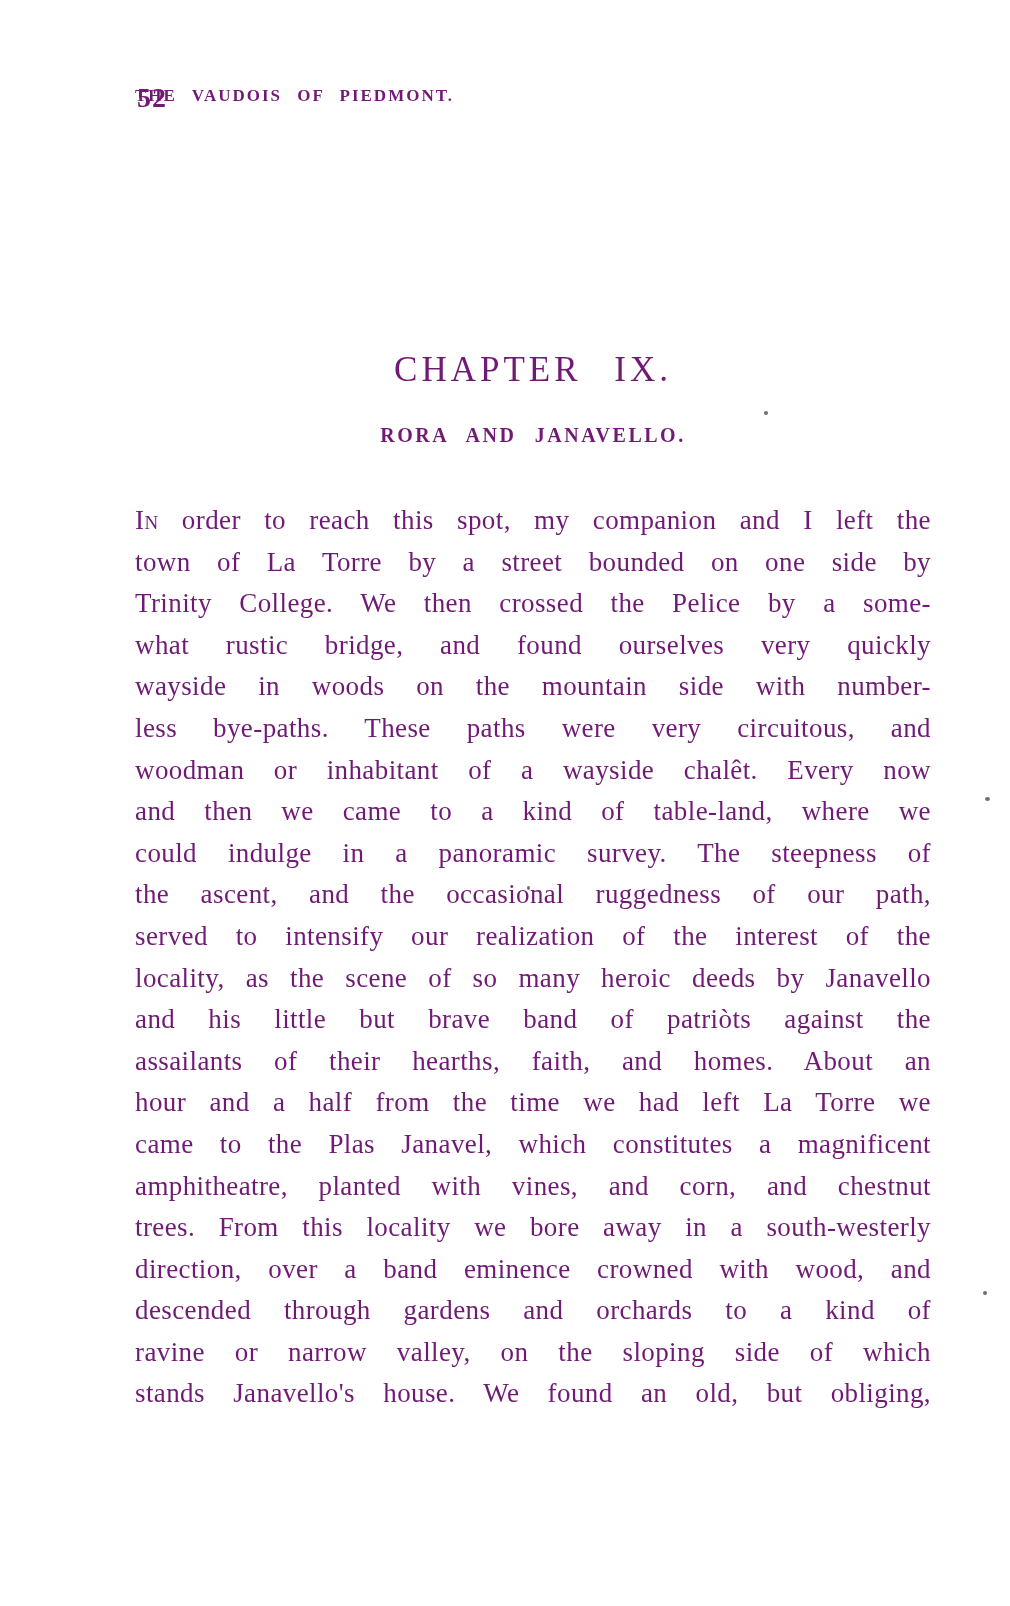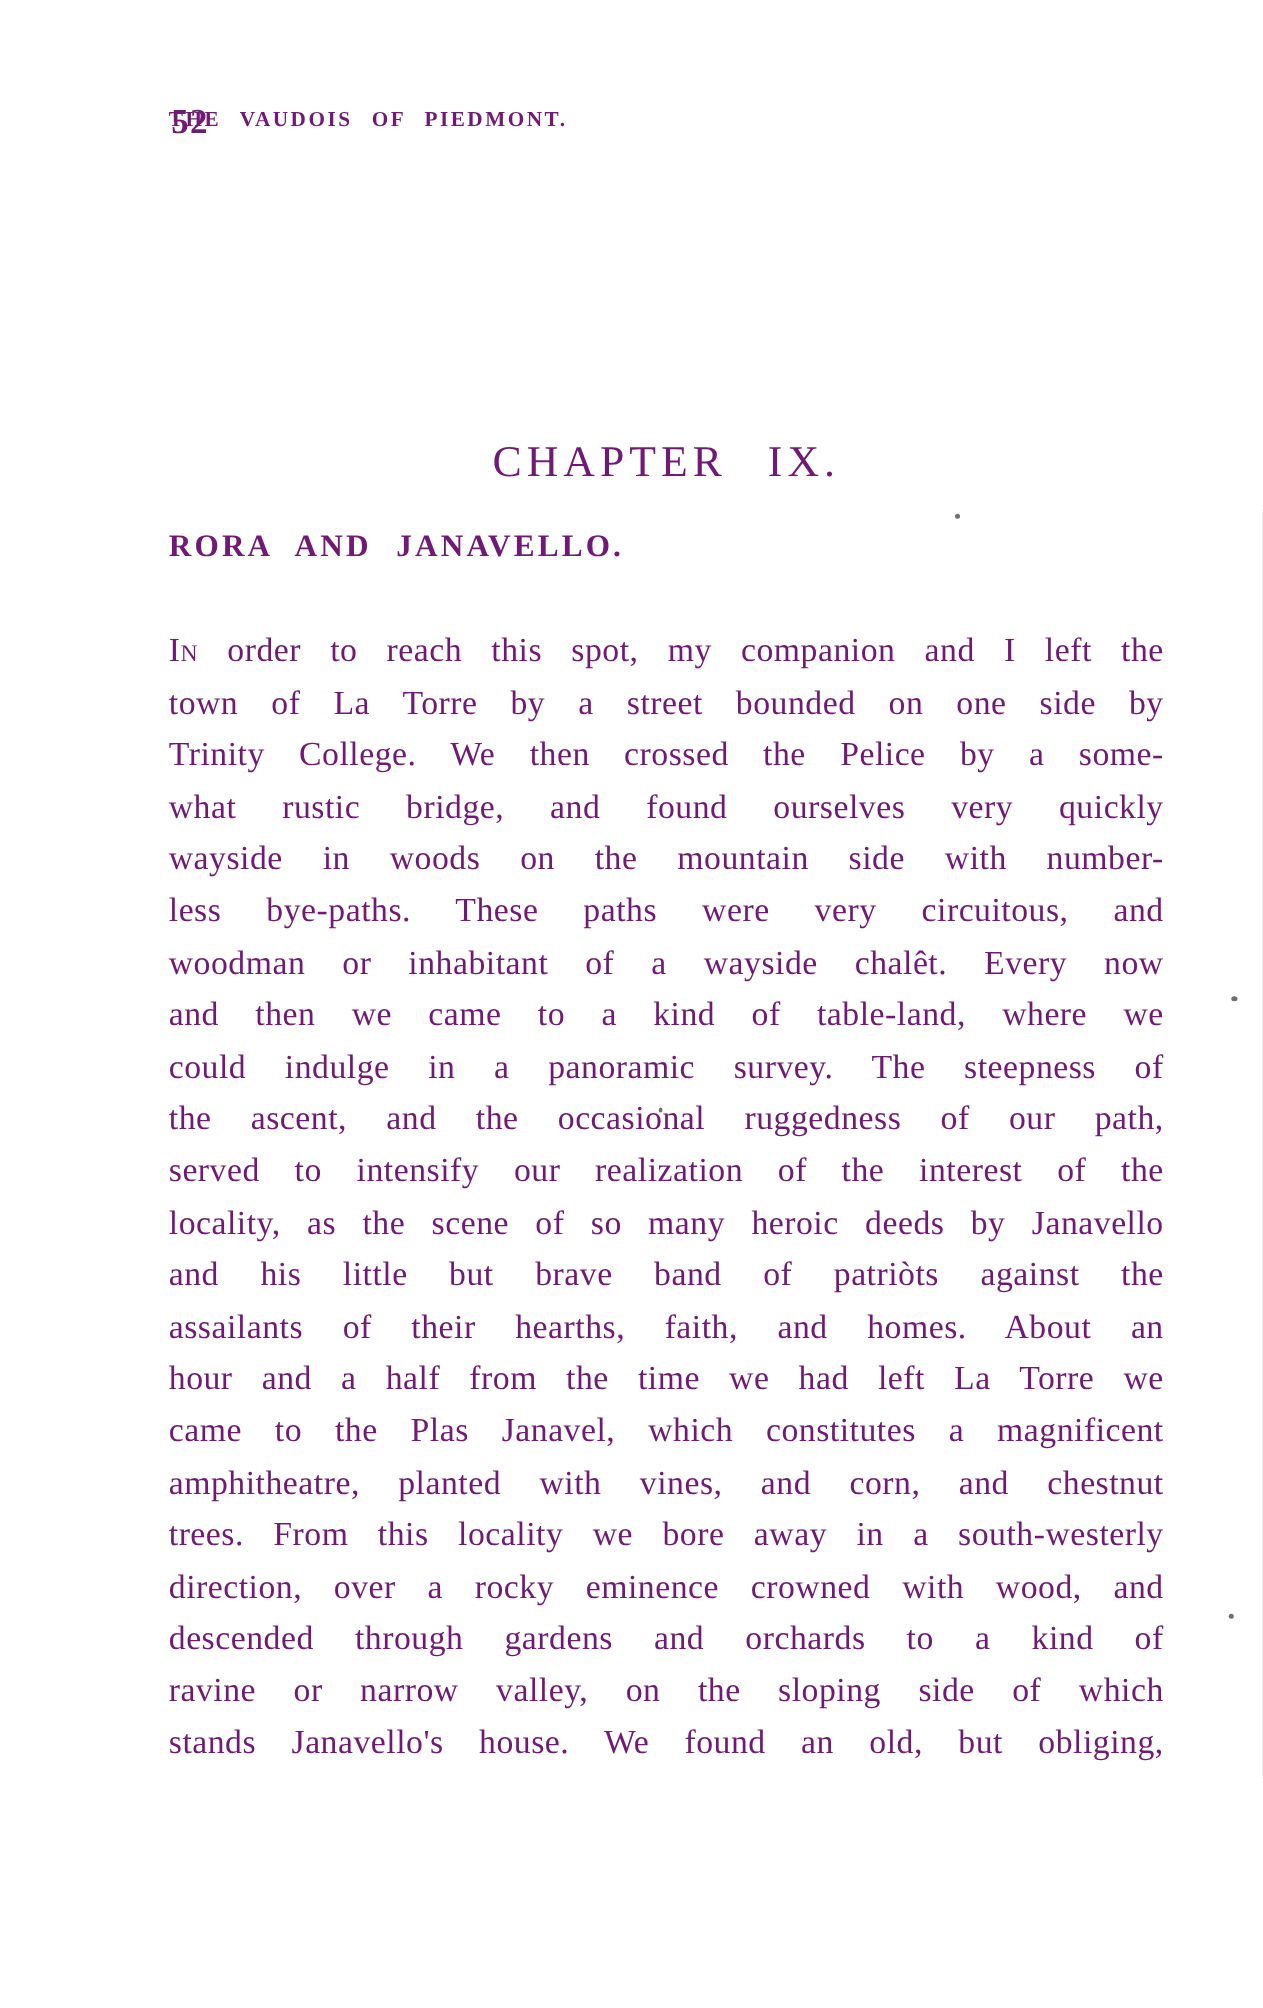--- a/index.html
+++ b/index.html
@@ -47,22 +47,22 @@
     text-align: center;
     font-size: 35px;
     letter-spacing: 4px;
     word-spacing: 20px;
   }
   .chapter-subtitle {
     position: absolute;
     top: 424px;
     left: 135px;
     width: 796px;
-    text-align: left;
-    font-size: 25px;
+    text-align: center;
+    font-size: 20px;
     font-weight: bold;
     letter-spacing: 2.5px;
     word-spacing: 11px;
   }
   .body-text {
     position: absolute;
     top: 500px;
     left: 135px;
     width: 796px;
     font-size: 27px;
@@ -112,21 +112,21 @@
     <div class="line">could indulge in a panoramic survey. The steepness of</div>
     <div class="line">the ascent, and the occasional ruggedness of our path,</div>
     <div class="line">served to intensify our realization of the interest of the</div>
     <div class="line">locality, as the scene of so many heroic deeds by Janavello</div>
     <div class="line">and his little but brave band of patriòts against the</div>
     <div class="line">assailants of their hearths, faith, and homes. About an</div>
     <div class="line">hour and a half from the time we had left La Torre we</div>
     <div class="line">came to the Plas Janavel, which constitutes a magnificent</div>
     <div class="line">amphitheatre, planted with vines, and corn, and chestnut</div>
     <div class="line">trees. From this locality we bore away in a south-westerly</div>
-    <div class="line">direction, over a rocky eminence crowned with wood, and</div>
+    <div class="line">direction, over a band eminence crowned with wood, and</div>
     <div class="line">descended through gardens and orchards to a kind of</div>
     <div class="line">ravine or narrow valley, on the sloping side of which</div>
     <div class="line">stands Janavello's house. We found an old, but obliging,</div>
   </div>
 
   <div class="speck speck-1"></div>
   <div class="speck speck-2"></div>
   <div class="speck speck-3"></div>
   <div class="speck speck-4"></div>
 

